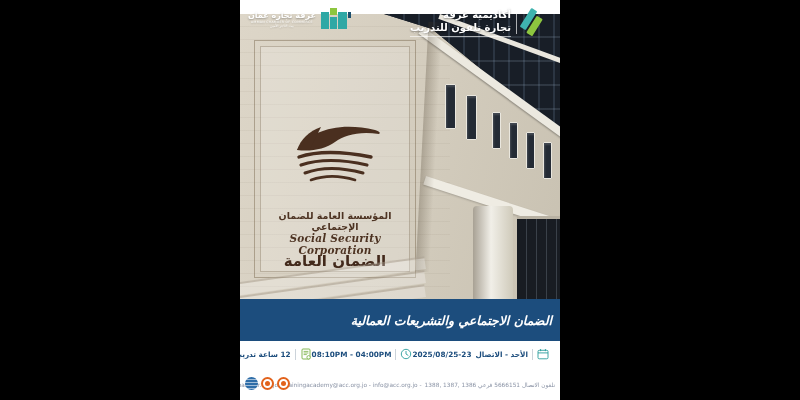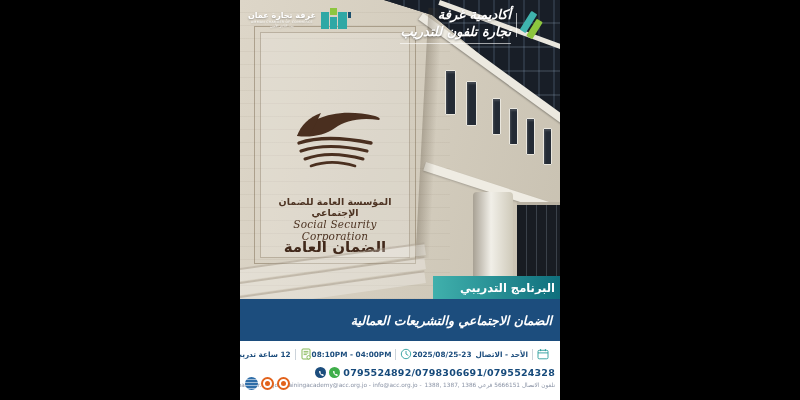--- a/index.html
+++ b/index.html
@@ -1,21 +1,21 @@
 <!DOCTYPE html>
 <html lang="ar"><head>
 <meta charset="utf-8">
 <style>
   * { margin:0; padding:0; box-sizing:border-box; }
   body { background:#000; font-family:"DejaVu Sans", sans-serif; }
   .stage { position:relative; width:800px; height:400px; background:#000; overflow:hidden; }
   .poster { position:absolute; left:240px; top:0; width:320px; height:400px; background:#fff; overflow:hidden; }
 
   
-  .photo { position:absolute; left:0; top:0; width:320px; height:300px;
+  .photo { position:absolute; left:0; top:14px; width:320px; height:300px;
            background:linear-gradient(105deg,#ddd6c8,#d3ccbd 55%,#c8c1b1); overflow:hidden; }
   .courses { position:absolute; left:0; top:0; width:210px; height:300px;
            background:repeating-linear-gradient(180deg,transparent 0,transparent 12px,rgba(95,80,60,.06) 12px,rgba(95,80,60,.06) 13px); }
   .glass { position:absolute; left:0; top:0; width:320px; height:300px;
            clip-path:polygon(45% 0,100% 0,100% 40%,60% 5%);
            background:repeating-linear-gradient(90deg,#181e27 0 13px,#2b3542 13px 15px),#181e27; }
   .glass-h { position:absolute; left:0; top:0; width:320px; height:300px;
            clip-path:polygon(45% 0,100% 0,100% 40%,60% 5%);
            background:repeating-linear-gradient(180deg,transparent 0 22px,rgba(150,170,190,.18) 22px 24px); }
   .fascia0 { position:absolute; left:200px; top:0px; width:140px; height:5px; background:#e9e6dd;
@@ -39,21 +39,21 @@
 
   
   .sign-panel { position:absolute; left:14px; top:26px; width:162px; height:238px;
            border:1px solid rgba(115,98,72,.45); padding:5px; }
   .sign-inner { width:100%; height:100%; border:1px solid rgba(115,98,72,.35);
            background:rgba(255,255,255,.18); position:relative; }
   .sign-logo { position:absolute; left:50%; top:72px; transform:translateX(-50%); }
   .sign-org-ar { position:absolute; left:0; top:163px; width:100%; text-align:center;
            font-size:9.5px; font-weight:bold; color:#4d3322; direction:rtl; }
   .sign-org-en { position:absolute; left:0; top:185px; width:100%; text-align:center;
-           font-family:"DejaVu Serif", serif; font-style:italic; font-weight:normal;
+           font-family:"DejaVu Serif", serif; font-style:italic; font-weight:bold;
            font-size:10.5px; color:#4d3322; letter-spacing:.2px; }
   .sign-dept-ar { position:absolute; left:0; top:205px; width:100%; text-align:center;
            font-size:15px; font-weight:bold; color:#42291b; direction:rtl; }
 
   
   .chamber-logo { position:absolute; left:8px; top:8px; display:flex; align-items:center; gap:5px;
            direction:rtl; text-shadow:0 1px 2px rgba(0,0,0,.3); }
   .chamber-text { text-align:center; color:#fff; }
   .chamber-name { font-size:8px; font-weight:bold; white-space:nowrap; }
   .chamber-caption { font-size:3.2px; letter-spacing:.3px; opacity:.9; white-space:nowrap; }
@@ -66,22 +66,22 @@
   .cm4 { left:17px; top:4px; width:9px; height:17px; background:#2fa8a5; }
   .cm5 { left:27px; top:4px; width:3px; height:6px; background:#1b4f6e; }
 
   .academy-logo { position:absolute; right:16px; top:7px; display:flex; align-items:center; gap:5px;
            direction:rtl; }
   .academy-mark { position:relative; width:22px; height:30px; }
   .academy-mark i { position:absolute; display:block; border-radius:1px; }
   .am1 { left:3px; top:1px; width:7px; height:22px; background:#3fb3ae; transform:rotate(32deg); }
   .am2 { left:9px; top:9px; width:7px; height:20px; background:#8dc63f; transform:rotate(32deg); }
   .academy-div { width:1px; height:24px; background:rgba(255,255,255,.65); }
-  .academy-text { text-align:right; color:#fff; font-weight:bold; font-size:13px; line-height:1.3;
-           text-shadow:0 1px 2px rgba(0,0,0,.4);font-style:italic; }
+  .academy-text { text-align:right; color:#fff; font-weight:bold; font-size:10px; line-height:1.3;
+           text-shadow:0 1px 2px rgba(0,0,0,.4); }
   .academy-text .hairline { height:1px; background:rgba(255,255,255,.6); margin-top:2px; }
 
   
   .program-banner { position:absolute; left:193px; top:276px; width:127px; height:23px;
            background:linear-gradient(90deg,#40b0ac,#0f6f7d);
            display:flex; align-items:center; justify-content:flex-end; padding:0 5px; }
   .program-banner span { color:#fff; font-weight:bold; font-size:11.5px; direction:rtl; white-space:nowrap; }
   .title-band { position:absolute; left:0; top:299px; width:320px; height:42px; background:#1c4d7d;
            display:flex; align-items:center; justify-content:flex-end; padding:0 8px; }
   .title-band span { color:#fff; font-weight:bold; font-size:12.5px; direction:rtl; white-space:nowrap;font-style:italic; }
@@ -180,23 +180,20 @@
           <i class="am2"></i>
       </div>
       <div class="academy-div"></div>
       <div class="academy-text">
         <div>أكاديمية غرفة</div>
         <div>تجارة تلفون للتدريب</div>
         <div class="hairline"></div>
       </div>
     </div>
 
-    <div class="program-banner">
-      <span>البرنامج التدريبي</span>
-    </div>
 
     <div class="title-band">
       <span>الضمان الاجتماعي والتشريعات العمالية</span>
     </div>
 
     <div class="footer">
 
       <div class="details-row">
         <div class="detail">
           <svg class="icon-svg" width="12" height="12" viewBox="0 0 12 12">
@@ -223,33 +220,20 @@
             <line x1="3.6" y1="3.4" x2="8.4" y2="3.4" stroke="#76b043" stroke-width=".8"></line>
             <line x1="3.6" y1="5" x2="8.4" y2="5" stroke="#76b043" stroke-width=".8"></line>
             <line x1="3.6" y1="6.6" x2="6.8" y2="6.6" stroke="#76b043" stroke-width=".8"></line>
             <circle cx="8.6" cy="9.3" r="1.7" fill="#fff" stroke="#76b043" stroke-width=".8"></circle>
           </svg>
           <div class="vdiv"></div>
           <span class="txt">12 ساعة تدريبية</span>
         </div>
       </div>
 
-      <div class="phone-row">
-        <div class="circle-ic phone-circle">
-          <svg width="8" height="8" viewBox="0 0 12 12">
-            <path fill="#fff" d="M3.2 3.5c.5-.6 1.3-.7 1.6-.3l.8 1c.3.4.1 1-.3 1.3 0 0-.3.3 0 .8.3.6 1 1.3 1.6 1.6.5.3.8 0 .8 0 .4-.4 1-.5 1.3-.2l1 .8c.4.3.3 1.1-.3 1.6-.6.5-2.3.6-4.2-1.3C3.6 6.9 2.7 4.1 3.2 3.5z"></path>
-          </svg>
-        </div>
-        <div class="circle-ic wa-circle">
-          <svg width="8" height="8" viewBox="0 0 12 12">
-            <path fill="#fff" d="M3.2 3.5c.5-.6 1.3-.7 1.6-.3l.8 1c.3.4.1 1-.3 1.3 0 0-.3.3 0 .8.3.6 1 1.3 1.6 1.6.5.3.8 0 .8 0 .4-.4 1-.5 1.3-.2l1 .8c.4.3.3 1.1-.3 1.6-.6.5-2.3.6-4.2-1.3C3.6 6.9 2.7 4.1 3.2 3.5z"></path>
-          </svg>
-        </div>
-        <span class="phones">0795524892/0798306691/0795524328</span>
-      </div>
 
       <div class="site-row">
         <span dir="ltr">www.ammanchamber.org.jo - trainingacademy@acc.org.jo - info@acc.org.jo -</span>
         <span class="ext">تلفون الاتصال 5666151 فرعي 1386 ,1387 ,1388</span>
       </div>
 
       <div class="badges">
         <div class="badge badge-globe"></div>
         <div class="badge badge-orange"></div>
         <div class="badge badge-orange"></div>

